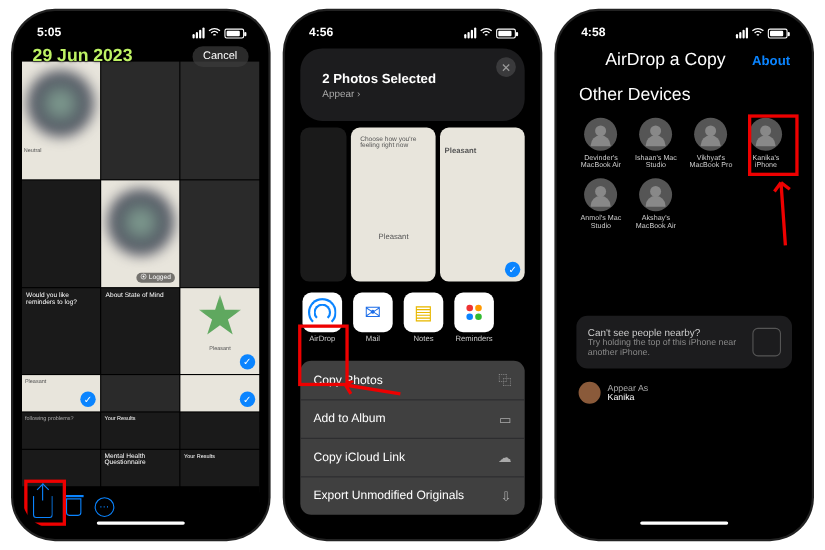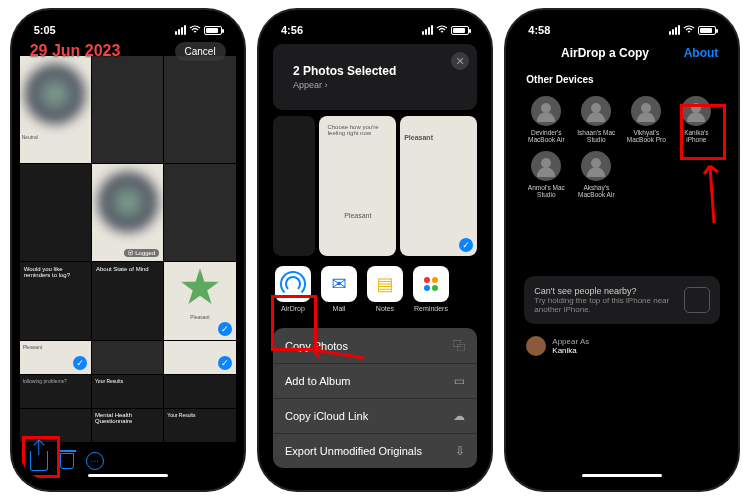--- a/index.html
+++ b/index.html
@@ -6,40 +6,40 @@
 body{background:#fff;width:750px;height:500px;display:flex;justify-content:space-around;align-items:center;padding:8px 4px}
 .phone{width:232px;height:480px;background:#000;border-radius:38px;position:relative;padding:10px 8px;box-shadow:0 0 0 2px #222}
 .notch{position:absolute;top:0;left:50%;transform:translateX(-50%);width:100px;height:20px;background:#000;border-radius:0 0 14px 14px;z-index:10}
 .screen{width:100%;height:100%;background:#000;border-radius:28px;overflow:hidden;position:relative;color:#fff;font-size:9px}
 .status{display:flex;justify-content:space-between;padding:4px 14px 2px;font-size:11px;font-weight:600}
 .status .right{display:flex;gap:3px;align-items:center}
 .bars{display:flex;gap:1px;align-items:flex-end}.bars span{width:2px;background:#fff;border-radius:1px}.bars span:nth-child(1){height:4px}.bars span:nth-child(2){height:6px}.bars span:nth-child(3){height:8px}.bars span:nth-child(4){height:10px}
 .batt{width:18px;height:9px;border:1px solid #fff;border-radius:2px;position:relative}.batt::after{content:"";position:absolute;right:-3px;top:2px;width:2px;height:4px;background:#fff;border-radius:1px}.batt::before{content:"";position:absolute;left:1px;top:1px;bottom:1px;width:12px;background:#fff;border-radius:1px}
 
 
-.p1-head{position:absolute;top:22px;left:10px;color:#ef4444;font-size:16px;font-weight:600;text-shadow:0 1px 2px rgba(0,0,0,.5);z-index:3}
+.p1-head{position:absolute;top:22px;left:10px;color:#bef264;font-size:16px;font-weight:600;text-shadow:0 1px 2px rgba(0,0,0,.5);z-index:3}
 .p1-cancel{position:absolute;top:22px;right:10px;background:rgba(60,60,60,.7);padding:4px 10px;border-radius:12px;font-size:10px;z-index:3}
 .grid{display:grid;grid-template-columns:repeat(3,1fr);gap:1px;padding-top:18px;height:calc(100% - 50px);overflow:hidden;background:#000}
 .cell{background:#2a2a2a;position:relative;font-size:5px;color:#aaa;overflow:hidden}
 .cell.light{background:#e8e5dc;color:#555}
 .cell.dark{background:#1a1a1a}
 .cell .blur{width:60px;height:60px;border-radius:50%;background:radial-gradient(circle,#8a9 0%,#445 70%);filter:blur(6px);margin:8px auto}
 .cell .star{width:40px;height:40px;background:#5fa85f;margin:6px auto;clip-path:polygon(50% 0%,61% 35%,98% 35%,68% 57%,79% 91%,50% 70%,21% 91%,32% 57%,2% 35%,39% 35%);filter:blur(3px)}
 .check{position:absolute;bottom:4px;right:4px;width:14px;height:14px;background:#0a84ff;border-radius:50%;display:flex;align-items:center;justify-content:center;color:#fff;font-size:9px}
 .p1-bottom{position:absolute;bottom:0;left:0;right:0;height:38px;background:#000;display:flex;align-items:center;padding:0 10px;gap:12px}
 .share-icon{width:18px;height:20px;border:1.5px solid #0a84ff;border-top:none;position:relative;border-radius:0 0 3px 3px}
 .share-icon::before{content:"";position:absolute;top:-10px;left:50%;width:1.5px;height:14px;background:#0a84ff;transform:translateX(-50%)}
 .share-icon::after{content:"";position:absolute;top:-10px;left:50%;width:7px;height:7px;border-top:1.5px solid #0a84ff;border-left:1.5px solid #0a84ff;transform:translateX(-50%) rotate(45deg)}
 .p1-count{flex:1;font-size:12px;font-weight:600}
 .trash{width:14px;height:16px;border:1.5px solid #0a84ff;border-radius:0 0 3px 3px;position:relative}
 .trash::before{content:"";position:absolute;top:-4px;left:-3px;right:-3px;height:1.5px;background:#0a84ff}
 .more{width:18px;height:18px;border:1.5px solid #0a84ff;border-radius:50%;display:flex;align-items:center;justify-content:center;color:#0a84ff}
 
 
-.sheet-top{background:#1c1c1e;border-radius:9px;margin:6px;padding:20px;position:relative}
+.sheet-top{background:#1c1c1e;border-radius:20px;margin:6px;padding:20px;position:relative}
 .sheet-title{font-size:12px;font-weight:600}
 .sheet-opts{font-size:9px;color:#aaa;margin-top:2px}
 .sheet-close{position:absolute;top:8px;right:8px;width:18px;height:18px;background:#3a3a3c;border-radius:50%;display:flex;align-items:center;justify-content:center;color:#999;font-size:11px}
 .previews{display:flex;gap:4px;margin:6px 6px 0;height:140px}
 .preview{flex:1;background:#e8e5dc;border-radius:8px;position:relative;overflow:hidden;font-size:5px;color:#555;padding:4px}
 .preview.p-dark{background:#1a1a1a;color:#888;flex:0.5}
 .preview .star{width:36px;height:36px;margin:20px auto}
 .apps{display:flex;gap:10px;padding:10px 8px;justify-content:flex-start}
 .app{display:flex;flex-direction:column;align-items:center;gap:3px;font-size:7px;color:#ccc}
 .app-icon{width:36px;height:36px;border-radius:8px;display:flex;align-items:center;justify-content:center;font-size:18px}
@@ -49,23 +49,23 @@
 .mail-ico{background:#fff;color:#1e6ee8}
 .notes-ico{background:#fff;color:#e8b800}
 .rem-ico{background:#fff}
 .actions{background:#404040;border-radius:10px;margin:6px}
 .action{display:flex;justify-content:space-between;align-items:center;padding:10px 12px;border-bottom:1px solid #2c2c2e;font-size:11px}
 .action:last-child{border:none}
 .action .ico{color:#aaa;font-size:12px}
 
 
 .ad-head{display:flex;justify-content:space-between;align-items:center;padding:8px 12px}
-.ad-title{font-size:12px;font-weight:700}
+.ad-title{font-size:16px;font-weight:400}
 .done{color:#0a84ff;font-size:12px;font-weight:600}
-.section{font-size:10px;font-weight:700;padding:6px 12px 4px}
+.section{font-size:16px;font-weight:400;padding:6px 12px 4px}
 .devices{display:flex;flex-wrap:wrap;padding:4px 8px;gap:2px}
 .device{width:48px;display:flex;flex-direction:column;align-items:center;gap:3px;font-size:6.5px;color:#ccc;text-align:center;padding:3px;line-height:1.1}
 .avatar{width:30px;height:30px;background:#555;border-radius:50%;display:flex;align-items:center;justify-content:center}
 .avatar::before{content:"";width:10px;height:10px;background:#888;border-radius:50%;position:absolute;margin-top:-6px}
 .avatar::after{content:"";width:18px;height:10px;background:#888;border-radius:10px 10px 0 0;margin-top:12px}
 .hint{background:#1c1c1e;border-radius:10px;margin:70px 10px 6px;padding:10px;font-size:8px;color:#888;display:flex;justify-content:space-between;align-items:center;gap:8px}
 .hint-ico{width:26px;height:26px;border:1.5px solid #555;border-radius:5px;flex-shrink:0;position:relative}
 .appear{display:flex;align-items:center;gap:6px;padding:6px 12px;font-size:8px;color:#aaa}
 .appear .av{width:20px;height:20px;background:#8a5a3a;border-radius:50%}
 

